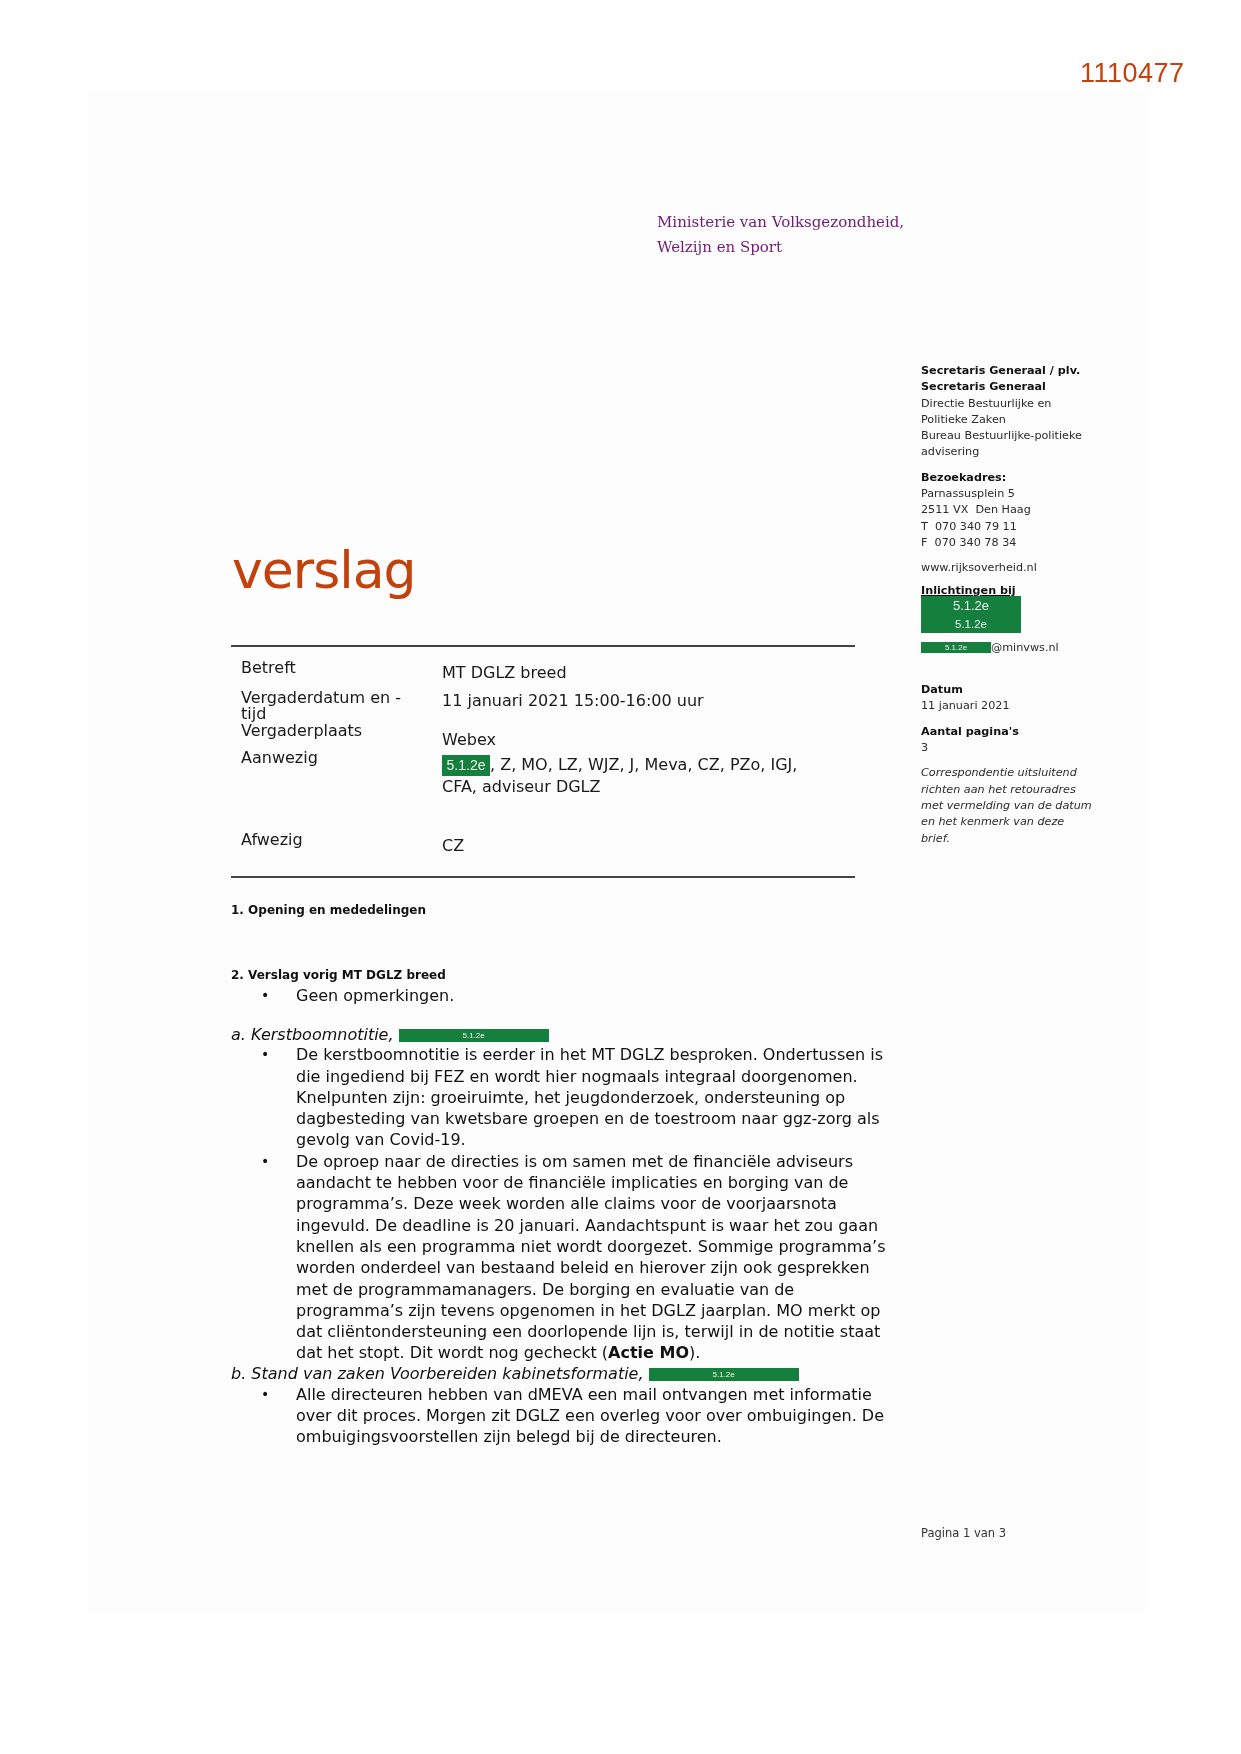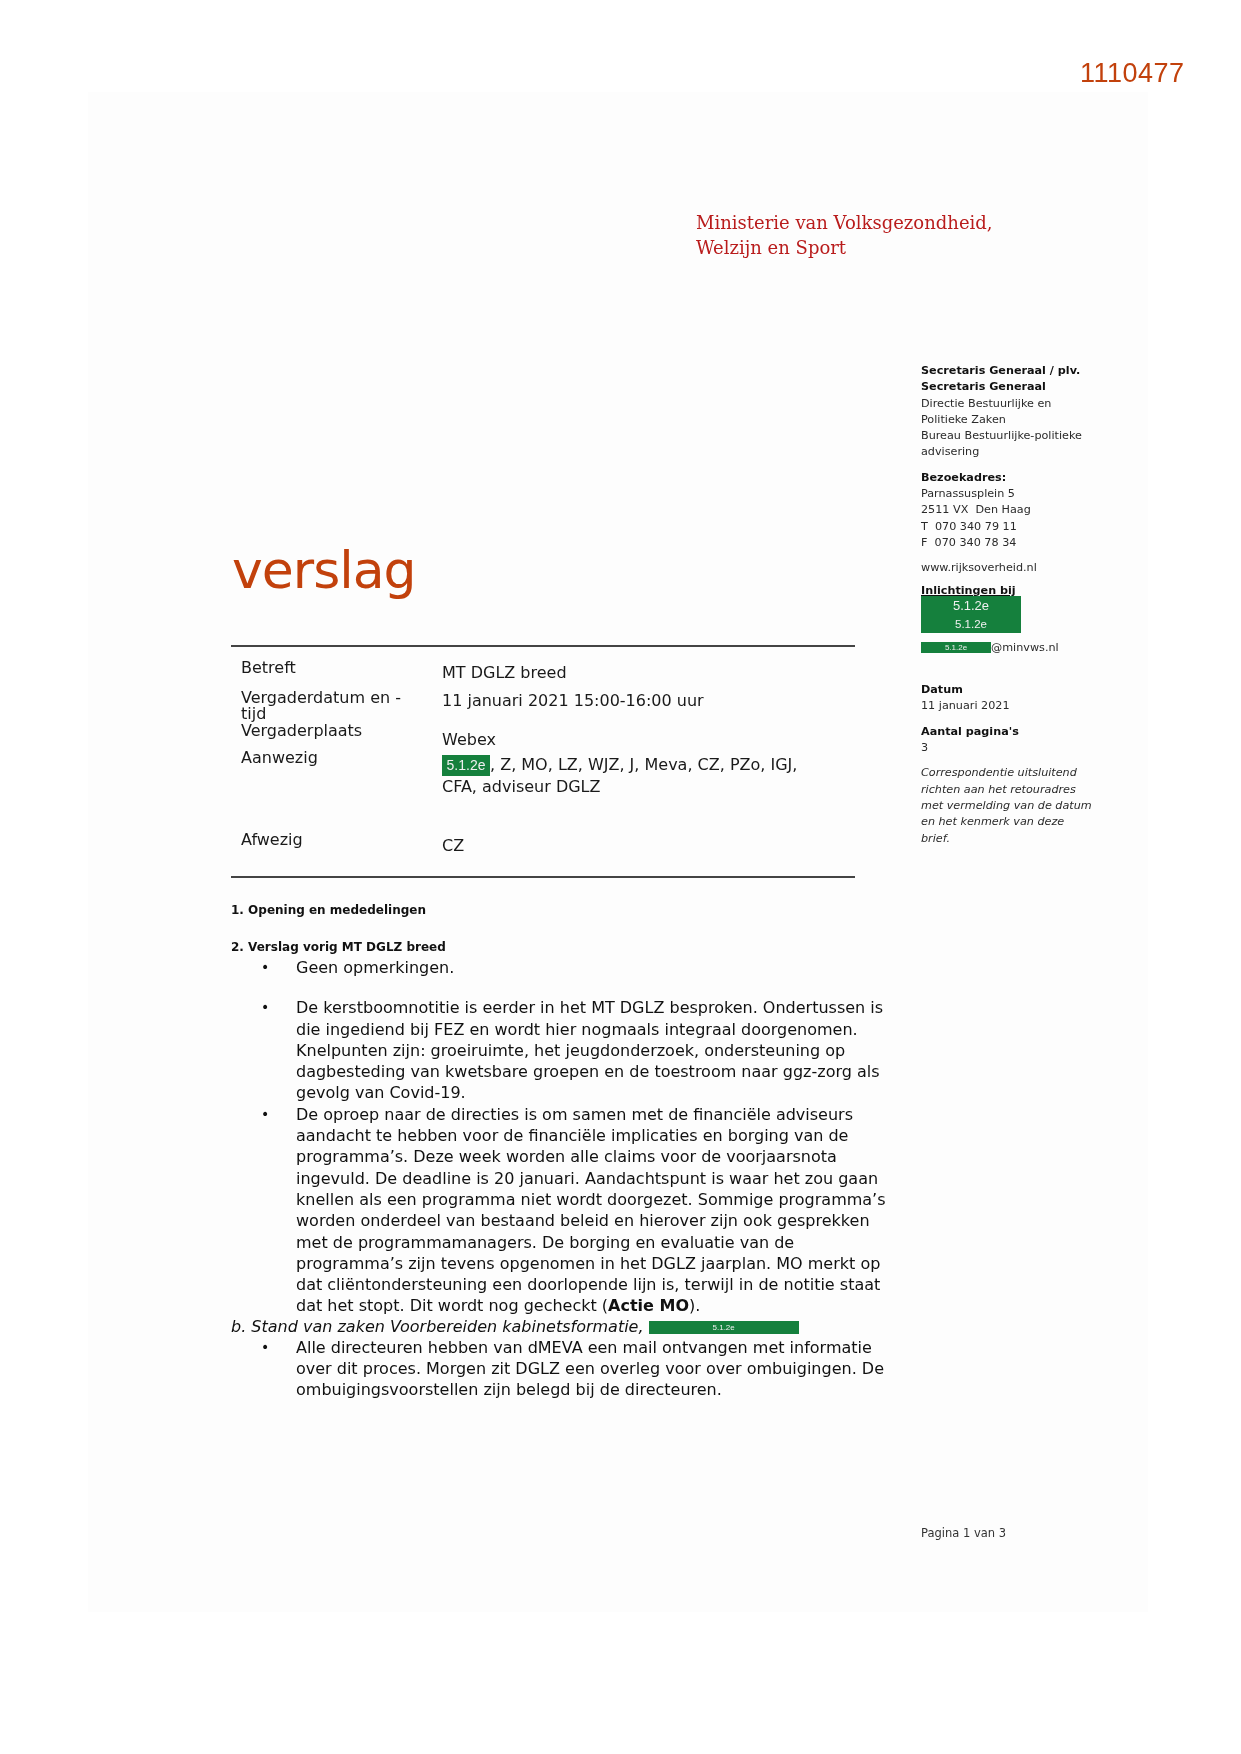--- a/index.html
+++ b/index.html
@@ -1,19 +1,19 @@
 <!DOCTYPE html>
 <html><head>
   <meta charset="utf-8">
   <style>
     html, body { margin: 0; padding: 0; background: #ffffff; }
     body { width: 1241px; height: 1754px; position: relative; overflow: hidden; color: #111; font-family: "DejaVu Sans", sans-serif; }
     .doc-id { position: absolute; left: 1080px; top: 58px; font-family: "Liberation Sans", sans-serif; font-size: 27px; color: #c2410c; letter-spacing: 0.5px; }
     .page { position: absolute; left: 88px; top: 92px; width: 1060px; height: 1520px; background: #fdfdfd; }
-    .ministry { position: absolute; left: 696px; top: 210px; font-family: "DejaVu Serif", serif; font-size: 18px; line-height: 25px; color: #b91c1c; }
+    .ministry { position: absolute; left: 657px; top: 210px; font-family: "DejaVu Serif", serif; font-size: 15px; line-height: 25px; color: #701a75; }
     .sidebar { position: absolute; left: 921px; top: 363px; width: 200px; font-family: "DejaVu Sans", sans-serif; font-size: 11.2px; line-height: 16.3px; color: #2a2a2a; }
     .sidebar .b { font-weight: bold; color: #111; }
     .sidebar .gap { height: 9px; }
     .sidebar .it { font-style: italic; }
     .redact { display: inline-block; background: #15803d; color: #f0f0f0; font-family: "Liberation Sans", sans-serif; text-align: center; vertical-align: middle; }
     .title { position: absolute; left: 232px; top: 540px; font-family: "DejaVu Sans", sans-serif; font-size: 52px; color: #c2410c; letter-spacing: -1px; }
     .rule { position: absolute; left: 231px; width: 624px; height: 2px; background: #444; }
     .meta { position: absolute; left: 241px; top: 660px; width: 620px; font-size: 16px; color: #1a1a1a; }
     .meta .row { position: absolute; left: 0; width: 620px; }
     .meta .lab { position: absolute; left: 0; width: 190px; line-height: 16px; }
@@ -112,25 +112,29 @@
     <div class="lab">Afwezig</div>
     <div class="val" style="top:3px;">CZ</div>
   </div>
 </div>
 
 <div class="rule" style="top:876px;"></div>
 
 <div class="body">
   <div class="h" style="line-height:20px;">1. Opening en mededelingen</div>
   <div style="height:17px;"></div>
-  <div class="h" style="line-height:20px;">2. Verslag vorig MT DGLZ breed</div>
+  <div class="h" style="line-height:20px;margin-top:28px;">2. Verslag vorig MT DGLZ breed</div>
   <ul class="bl">
     <li>Geen opmerkingen.</li>
   </ul>
   <div style="height:19px;"></div>
+  <div class="sub" style="line-height:19px;">
+    <span>a. Kerstboomnotitie,</span>
+    <span class="redact" style="width:150px;height:13px;line-height:13px;font-size:8px;font-style:normal;">5.1.2e</span>
+  </div>
   <ul class="bl">
     <li>De kerstboomnotitie is eerder in het MT DGLZ besproken. Ondertussen is die ingediend bij FEZ en wordt hier nogmaals integraal doorgenomen. Knelpunten zijn: groeiruimte, het jeugdonderzoek, ondersteuning op dagbesteding van kwetsbare groepen en de toestroom naar ggz-zorg als gevolg van Covid-19.</li>
     <li><span>De oproep naar de directies is om samen met de financiële adviseurs aandacht te hebben voor de financiële implicaties en borging van de programma’s. Deze week worden alle claims voor de voorjaarsnota ingevuld. De deadline is 20 januari. Aandachtspunt is waar het zou gaan knellen als een programma niet wordt doorgezet. Sommige programma’s worden onderdeel van bestaand beleid en hierover zijn ook gesprekken met de programmamanagers. De borging en evaluatie van de programma’s zijn tevens opgenomen in het DGLZ jaarplan. MO merkt op dat cliëntondersteuning een doorlopende lijn is, terwijl in de notitie staat dat het stopt. Dit wordt nog gecheckt (</span><b>Actie MO</b><span>).</span></li>
   </ul>
   <div class="sub" style="line-height:20px;">
     <span>b. Stand van zaken Voorbereiden kabinetsformatie,</span>
     <span class="redact" style="width:150px;height:13px;line-height:13px;font-size:8px;font-style:normal;">5.1.2e</span>
   </div>
   <ul class="bl">
     <li>Alle directeuren hebben van dMEVA een mail ontvangen met informatie over dit proces. Morgen zit DGLZ een overleg voor over ombuigingen. De ombuigingsvoorstellen zijn belegd bij de directeuren.</li>

